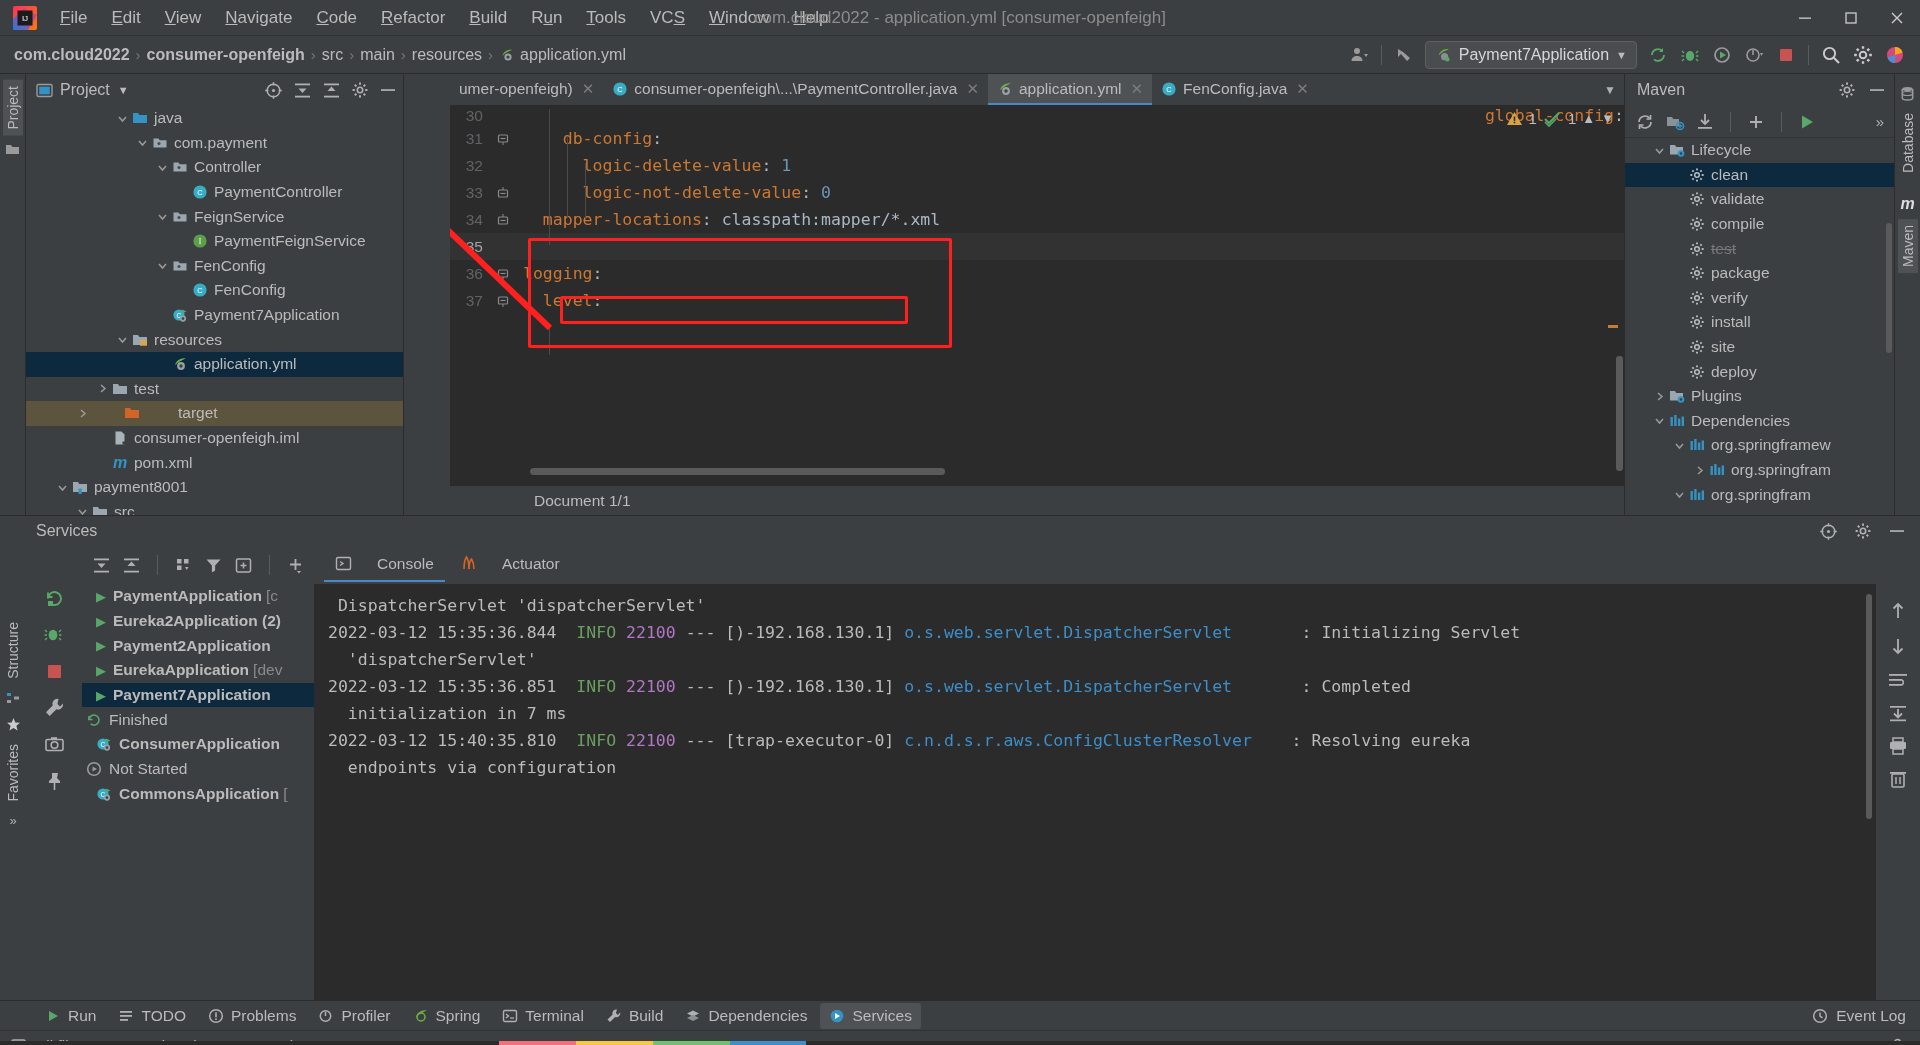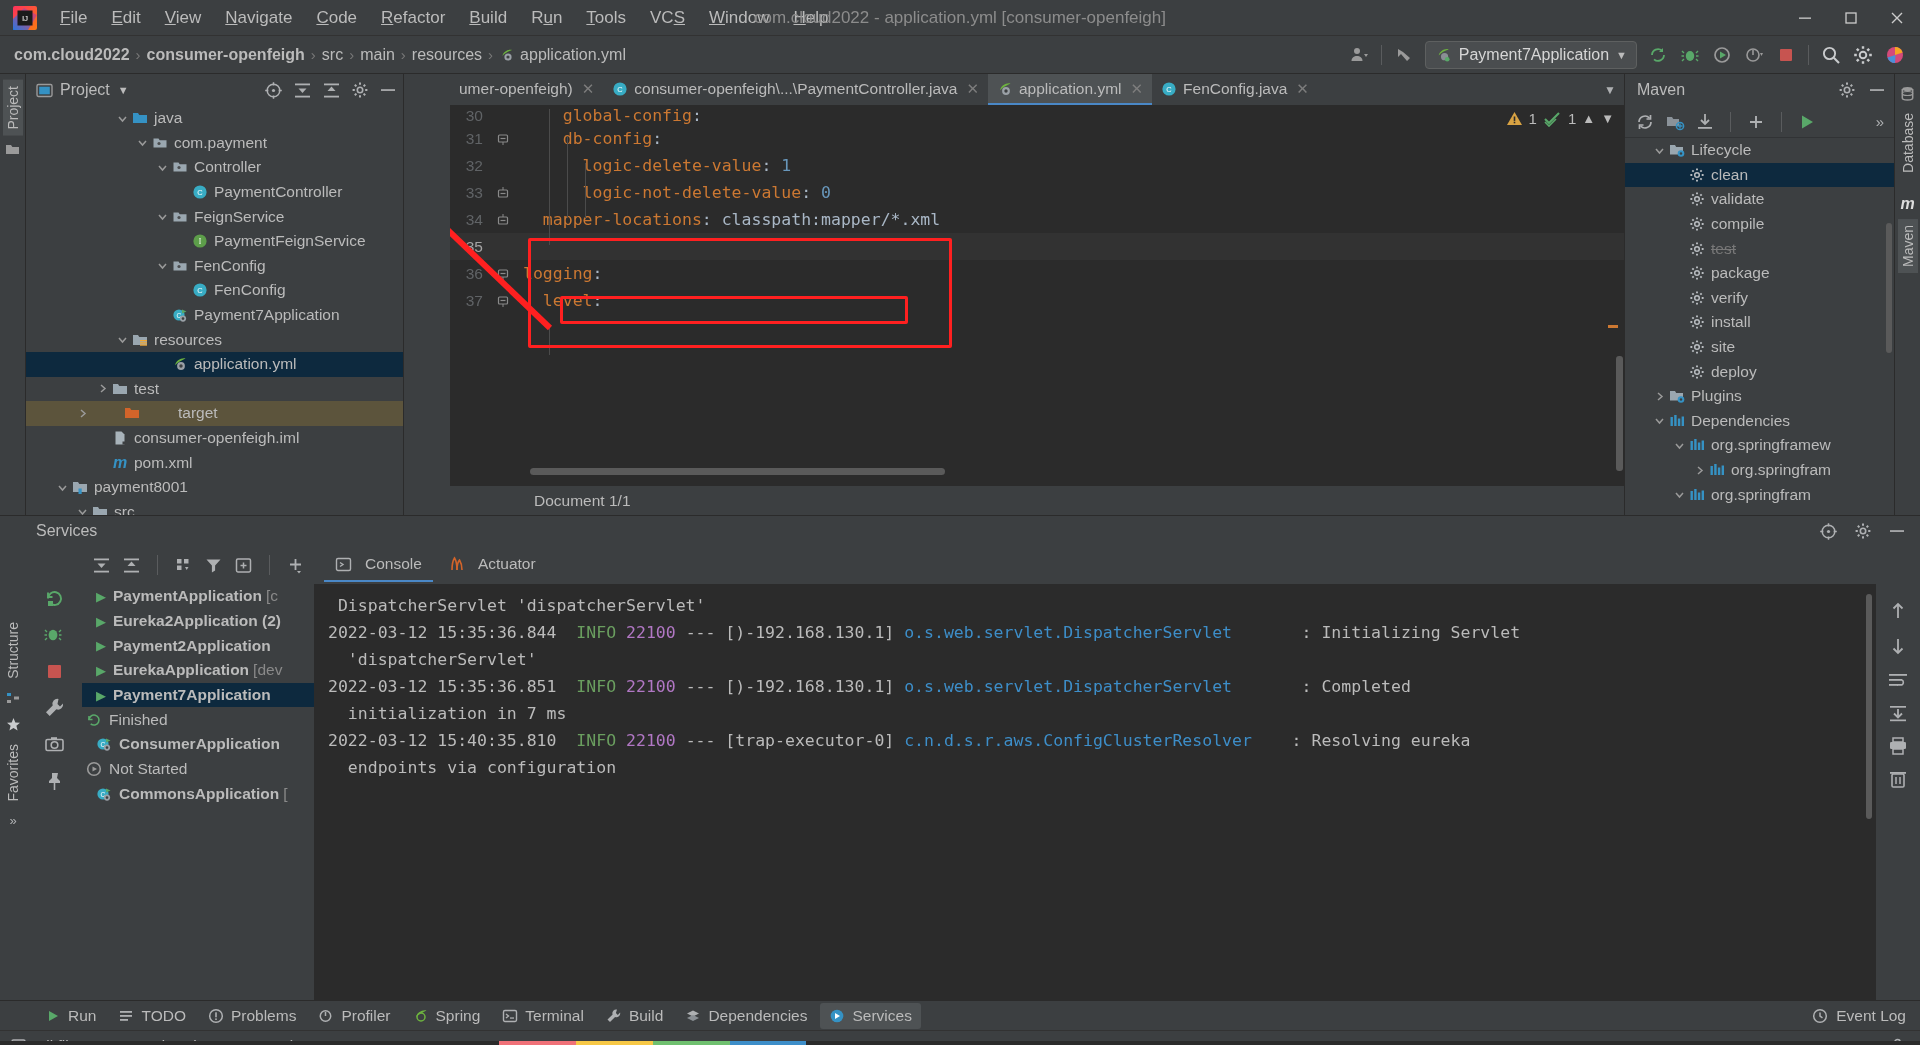--- a/index.html
+++ b/index.html
@@ -129,21 +129,21 @@
   #svc-toprow { height: 38px; display: flex; align-items: center; gap: 11px; padding-left: 10px; color: #aeb0b2; }
   .srow { height: 24.7px; display: flex; align-items: center; font-size: 15.5px; white-space: nowrap;
           color: #bbbbbb; padding-left: 14px; }
   .srow.sel { background: #0d293e; }
   .srow .runico { color: #59a869; margin-right: 7px; font-size: 13px; }
   .srow .nm { font-weight: bold; }
   .srow .sub { color: #8a8a8a; font-weight: normal; margin-left: 4px; }
 
   #console-col { flex: 1; display: flex; flex-direction: column; min-width: 0; }
   #console-tabs { height: 38px; display: flex; align-items: center; gap: 4px; padding-left: 10px; }
-  .ctab { display: flex; align-items: flex-end; gap: 13px; padding: 7px 11px; font-size: 15.5px; color: #bbbbbb;
+  .ctab { display: flex; align-items: flex-start; gap: 25px; padding: 7px 11px; font-size: 15.5px; color: #bbbbbb;
           border-bottom: 2px solid transparent; }
   .ctab.active { border-bottom-color: #4a88c7; }
   #console-out { flex: 1; background: #2b2b2b; overflow: hidden; position: relative;
                  padding: 8px 0 0 14px; font-size: 16.5px; line-height: 27px; }
   .logline { white-space: pre; }
   .lg-plain { color: #bbbbbb; }
   .lg-info { color: #6a9e5f; }
   .lg-pid { color: #b177c4; }
   .lg-cls { color: #3d8ec9; }
   #console-side { width: 44px; background: #3c3f41; display: flex; flex-direction: column;
@@ -660,21 +660,21 @@
           <svg width="19" height="17" viewBox="0 0 19 17">
               <path d="M2 9 L6 13 L16 3" stroke="#59a869" stroke-width="2.1" fill="none"></path>
               <path d="M2 12 L6 16 L13 9" stroke="#59a869" stroke-width="1.7" fill="none"></path>
             </svg>
         </span>
         <span>1</span>
         <span style="font-size:13px;">▲</span>
         <span style="font-size:13px;">▼</span>
       </div>
       <div id="code">
-          <div class="cline" style="height: 16px; overflow: hidden; align-items: flex-end;">
+          <div class="cline" style="height: 16px; overflow: hidden; align-items: flex-end; justify-content: space-between;">
             <span class="gutter-num">30</span>
             <span class="fold"></span>
             <span class="code-text mono"><span class="k-key">    global-config</span><span class="k-colon">:</span></span>
           </div>
           <div class="cline">
             <span class="gutter-num">31</span>
             <span class="fold">
               <svg width="12" height="14" viewBox="0 0 12 14">
                 <rect x="1.5" y="3" width="9" height="7" rx="1" fill="none" stroke="#8a8a8a" stroke-width="1.2"></rect>
                 <path d="M3.5 6.5h5" stroke="#8a8a8a" stroke-width="1.2"></path>

